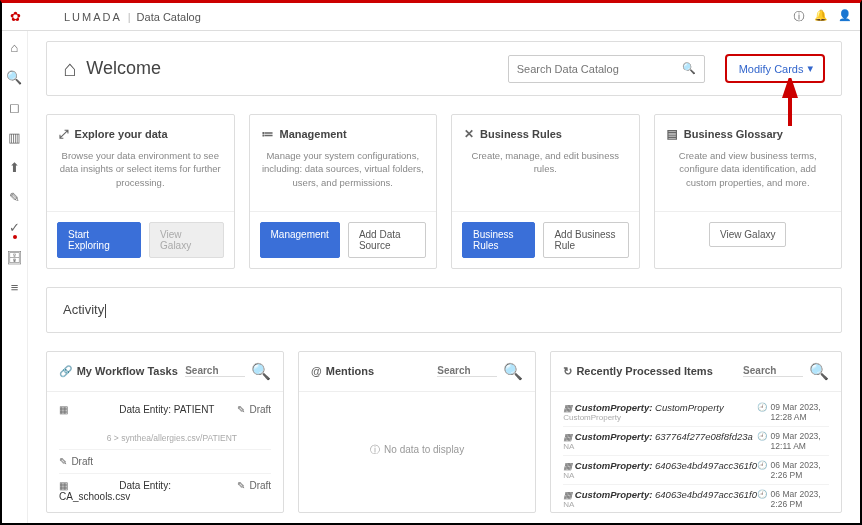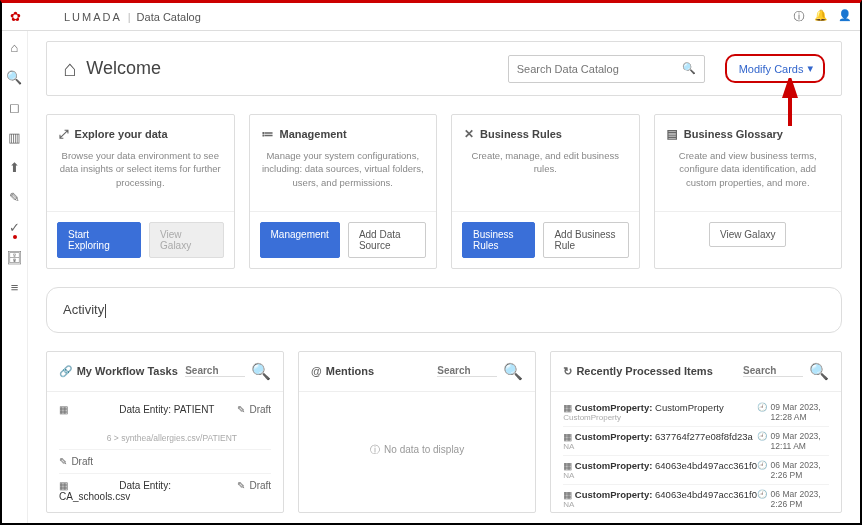--- a/index.html
+++ b/index.html
@@ -15,52 +15,52 @@
   .sidenav { width: 26px; border-right: 1px solid #eee; display: flex; flex-direction: column; align-items: center; gap: 14px; padding-top: 8px; color: #666; }
   .sidenav .item { width: 16px; height: 16px; display: flex; align-items: center; justify-content: center; cursor: pointer; font-size: 13px; }
   .sidenav .item.dot { position: relative; }
   .sidenav .item.dot::after { content:""; position:absolute; width:4px; height:4px; background:#c00; border-radius:50%; bottom:-4px; left:50%; transform:translateX(-50%); }
   .main { flex: 1; padding: 10px 18px 0 18px; overflow-y: auto; }
   .welcome-bar { border: 1px solid #ddd; border-radius: 2px; padding: 12px 16px; display: flex; align-items: center; gap: 10px; position: relative; }
   .welcome-bar .house { font-size: 22px; color: #555; }
   .welcome-bar h1 { font-size: 18px; font-weight: 400; color: #444; }
   .search-box { margin-left: auto; border: 1px solid #ccc; border-radius: 2px; height: 28px; width: 197px; display: flex; align-items: center; padding: 0 8px; color: #888; font-size: 11px; }
   .search-box input { border: none; outline: none; flex: 1; font-size: 11px; color: #555; }
-  .modify-btn { border: 2px solid #c00; border-radius: 10px; padding: 6px 10px 6px 12px; color: #3366cc; font-size: 11px; margin-left: 10px; cursor: pointer; display: flex; align-items: center; gap: 4px; }
+  .modify-btn { border: 2px solid #c00; border-radius: 4px; padding: 6px 10px 6px 12px; color: #3366cc; font-size: 11px; margin-left: 10px; cursor: pointer; display: flex; align-items: center; gap: 4px; }
   .arrow-callout { position: absolute; top: 75px; right: 55px; pointer-events: none; }
   .arrow-callout svg { display:block; }
   .cards { display: flex; gap: 14px; margin-top: 18px; }
   .card { flex: 1; border: 1px solid #ddd; border-radius: 2px; display: flex; flex-direction: column; }
   .card .body { padding: 12px 12px 10px; min-height: 96px;}
   .card .title { display: flex; align-items: center; gap: 6px; font-size: 11px; font-weight: bold; color: #444; }
   .card .title .ci { color:#666; font-size: 12px; }
   .card .desc { font-size: 9.5px; color: #888; text-align: center; margin-top: 8px; line-height: 1.4; }
   .card .actions { border-top: 1px solid #eee; padding: 10px; display: flex; gap: 8px; justify-content: center; }
   .btn { font-size: 10px; padding: 6px 10px; border-radius: 2px; cursor: pointer; }
   .btn.primary { background: #3a6fd8; color: #fff; border: 1px solid #3a6fd8; }
   .btn.secondary { background: #fff; color: #555; border: 1px solid #ccc; }
   .btn.disabled { background: #eee; color: #aaa; border: 1px solid #ddd; cursor: default;}
-  .activity { margin-top: 18px; border: 1px solid #ddd; border-radius: 12px; padding: 14px 16px; font-size: 13px; color: #444; }
+  .activity { margin-top: 18px; border: 1px solid #ddd; border-radius: 2px; padding: 14px 16px; font-size: 13px; color: #444; }
   .panels { display: flex; gap: 14px; margin-top: 18px; }
   .panel { flex: 1; border: 1px solid #ddd; border-radius: 2px; }
   .panel .phead { padding: 10px 12px; border-bottom: 1px solid #eee; display: flex; align-items: center; gap: 6px; }
   .panel .phead .pt { font-size: 11px; font-weight: bold; color: #444; flex:0 0 auto; display:flex; align-items:center; gap:4px;}
   .panel .phead .psearch { margin-left:auto; display: flex; align-items:center; gap:6px; color:#999;}
   .panel .phead .psearch input { border:none; border-bottom: 1px solid #ddd; font-size:10px; width: 60px; outline:none; color:#555;font-weight:bold;}
   .panel .pbody { padding: 6px 12px 10px; font-size: 10px; color: #555; height: 120px; overflow: hidden;}
   .wrow { padding: 6px 0; border-bottom: 1px solid #f2f2f2; display:flex; align-items:flex-start; }
   .wrow .left { flex:1; }
   .wrow .left .l1 { font-size: 10px; color:#333; }
   .wrow .left .l1 b { font-weight:normal;padding-left:48px;}
   .wrow .left .l2 { font-size: 8.5px; color:#aaa; margin-top: 18px; text-align: right;}
   .wrow .right { display:flex; align-items:center; gap:4px; color:#666; font-size:10px;}
   .nodata { display:flex; align-items:center; justify-content:center; height:100%; color:#999; font-size:10px; gap:4px;}
   .rrow { padding: 4px 0; border-bottom: 1px solid #f2f2f2; display:flex; align-items:flex-start; }
   .rrow .left { flex:1; overflow:hidden;}
-  .rrow .left .l1 { font-size: 9.5px; color:#333; white-space:nowrap; overflow:hidden; text-overflow:ellipsis;}
+  .rrow .left .l1 { font-size: 9.5px; color:#333; white-space:nowrap; overflow:hidden; text-overflow:ellipsis;font-style:italic;}
   .rrow .left .l2 { font-size: 8px; color:#aaa;}
   .rrow .right { font-size:8.5px; color:#666; text-align:left; width: 72px; display:flex; gap:3px;}
   .rrow .right .clk { flex:0 0 auto;}
   .iconlink { color:#666; }
 </style>
 </head>
 <body>
 
 <div class="topbar">
   <span class="brand-icon">✿</span>

